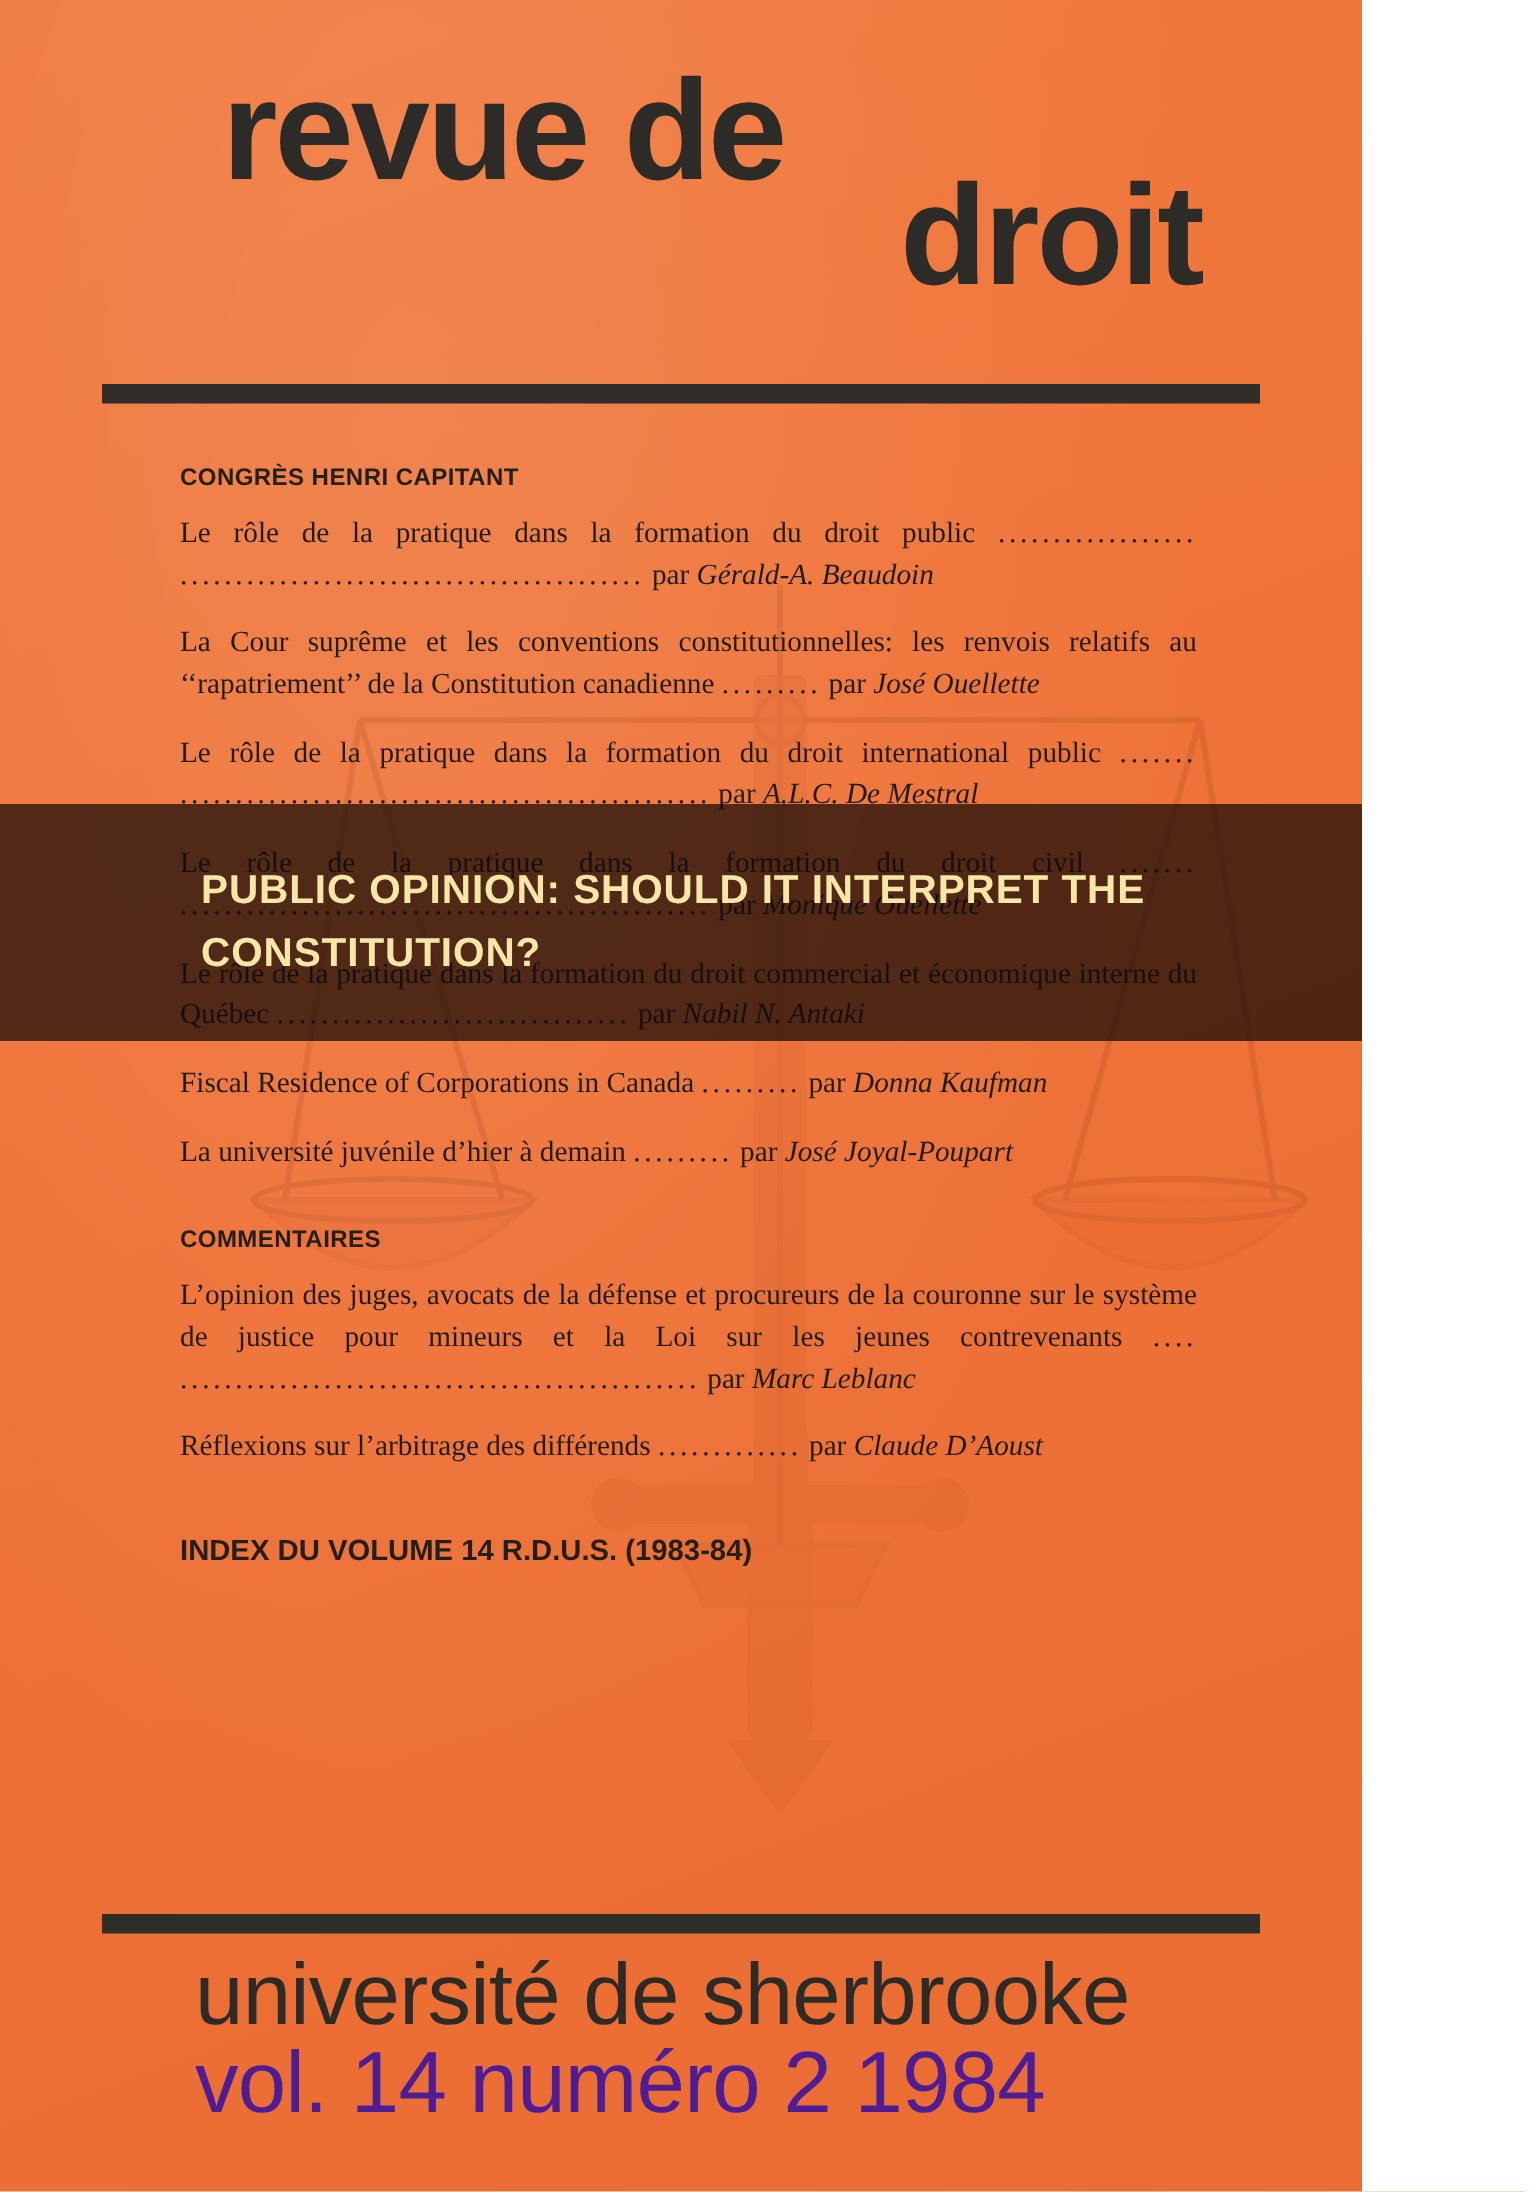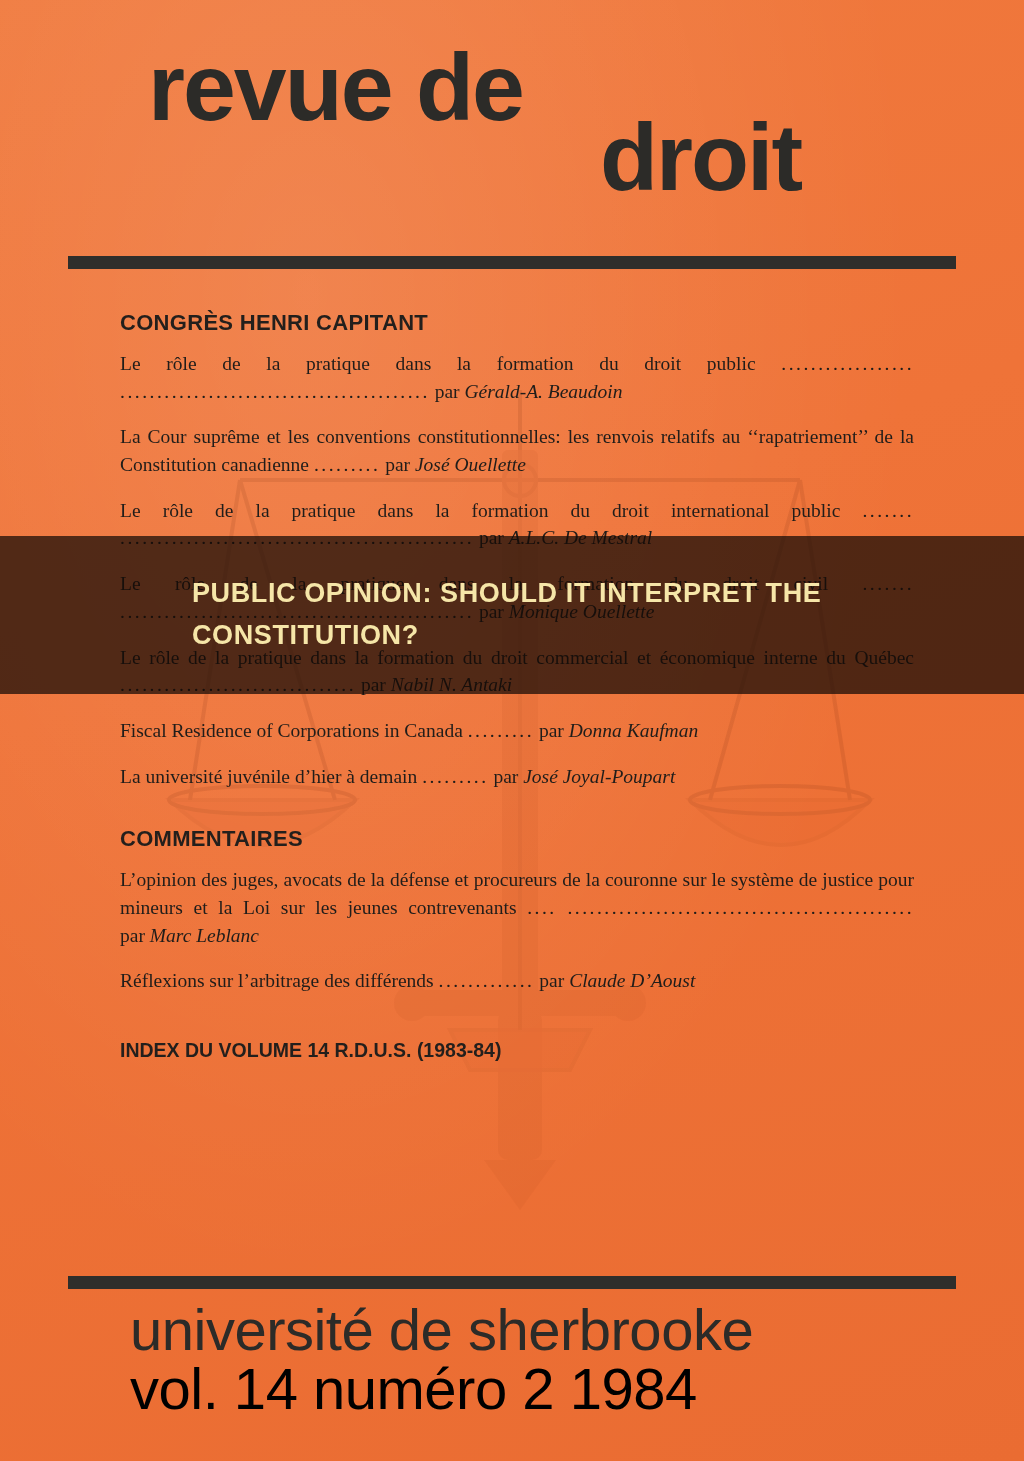--- a/index.html
+++ b/index.html
@@ -5,21 +5,21 @@
   html, body {
     margin: 0;
     padding: 0;
     background: #ffffff;
   }
   body {
     font-family: "Liberation Sans", sans-serif;
   }
   .page {
     position: relative;
-    width: 1024px;
+    width: 908px;
     height: 1461px;
     overflow: hidden;
     background: #f2773f;
   }
   
   .paper {
     position: absolute;
     inset: 0;
     background:
       radial-gradient(ellipse at 30% 20%, rgba(255,255,255,0.10), rgba(255,255,255,0) 60%),
@@ -81,21 +81,21 @@
     height: 13px;
     background: #2f2e2b;
   }
   .toc {
     position: absolute;
     left: 120px;
     right: 110px;
     top: 310px;
   }
   .section-head {
-    font-size: 22px;
+    font-size: 16px;
     font-weight: bold;
     color: #231f1c;
     letter-spacing: 0.3px;
     margin: 0 0 14px 0;
   }
   .section-head.spaced { margin-top: 36px; }
   .entry {
     font-size: 19.5px;
     color: #201d1a;
     line-height: 1.42;
@@ -124,21 +124,21 @@
     top: 1300px;
   }
   .foot1 {
     font-size: 58px;
     color: #2c2b28;
     line-height: 1.02;
     letter-spacing: -0.5px;
   }
   .foot2 {
     font-size: 58px;
-    color: #000000;
+    color: #4c1d95;
     line-height: 1.02;
     letter-spacing: -0.5px;
   }
   
   .overlay {
     position: absolute;
     left: 0;
     right: 0;
     top: 536px;
     height: 158px;

